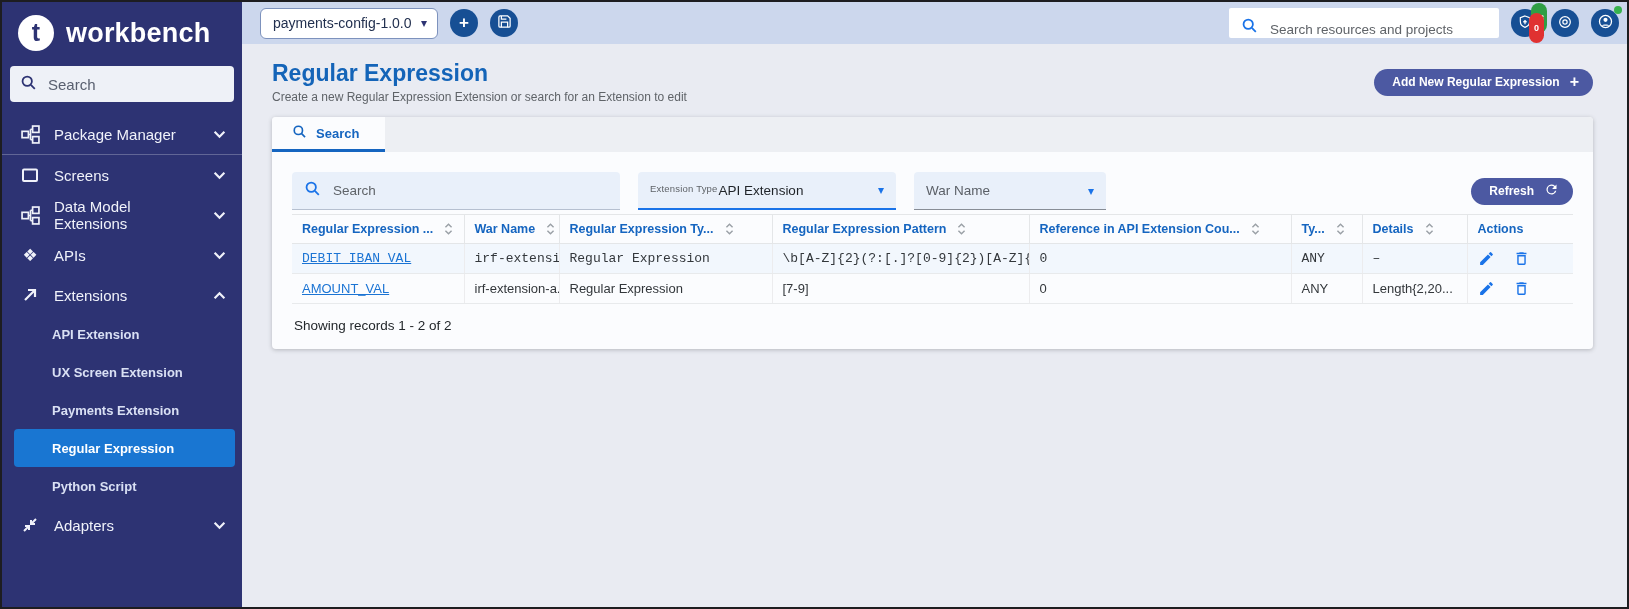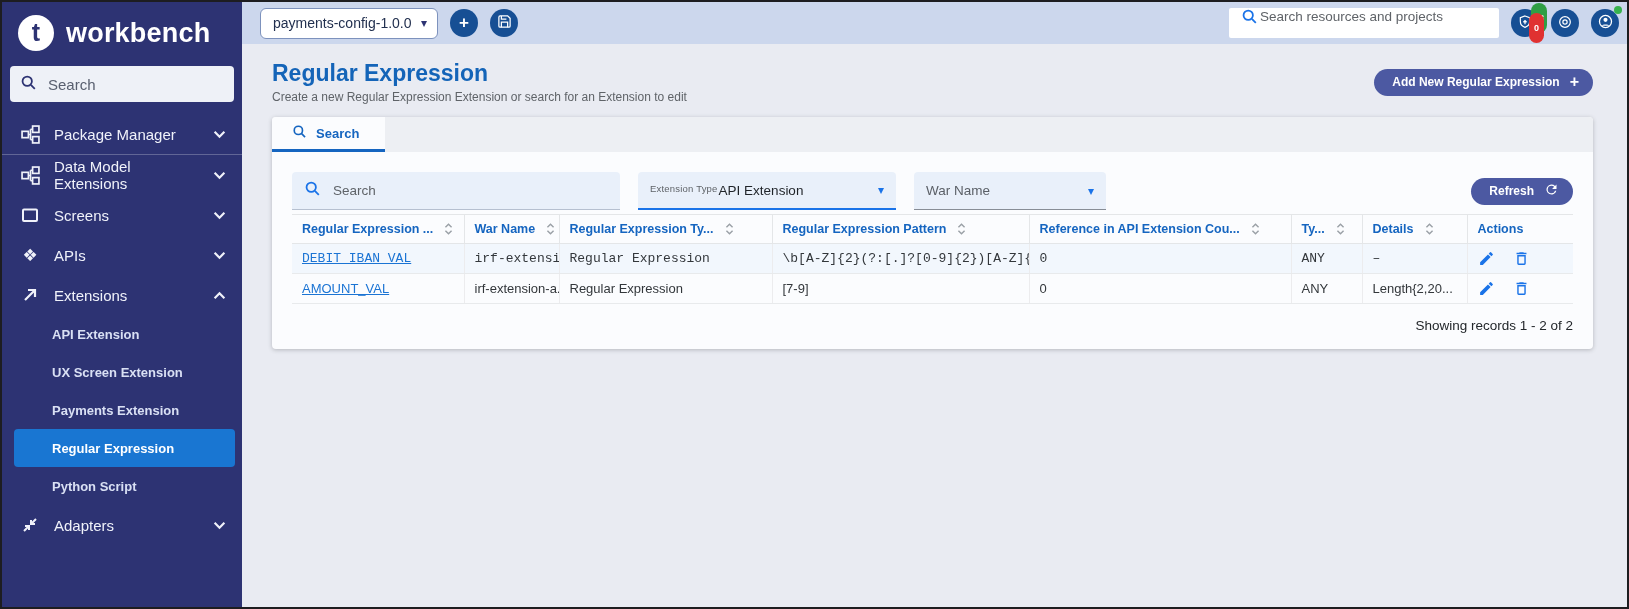--- a/index.html
+++ b/index.html
@@ -34,21 +34,21 @@
   .topbar{height:42px;flex:none;background:#ccd7ed;display:flex;align-items:center;
     gap:12px;padding:0 8px 0 18px;}
   .proj-select{width:178px;height:31px;background:#fff;border:1px solid #7d92bd;border-radius:6px;
     display:flex;align-items:center;justify-content:space-between;padding:0 10px 0 12px;
     font-size:14px;color:#22304f;cursor:pointer;box-sizing:border-box;}
   .proj-select .caret{color:#2d3373;font-size:12px;line-height:1;}
   .circle-btn{width:28px;height:28px;border-radius:50%;background:#174f94;color:#fff;border:none;
     display:flex;align-items:center;justify-content:center;cursor:pointer;flex:none;position:relative;padding:0;}
   .circle-btn .plus-glyph{font-size:17px;font-weight:600;line-height:1;padding-bottom:1px;}
   .tb-spacer{flex:1;}
-  .topbar-search{width:248px;height:30px;background:#fff;display:flex;align-items:flex-start;
+  .topbar-search{width:248px;height:30px;background:#fff;display:flex;align-items:flex-end;gap:10px;
     padding:0 10px 0 12px;border-radius:2px;}
   .topbar-search input{border:none;outline:none;background:transparent;flex:1;font-family:inherit;
     font-size:13.5px;color:#3c4043;min-width:0;}
   .topbar-search input::placeholder{color:#5f6368;}
   .badge{position:absolute;font-size:9px;font-weight:700;color:#fff;min-width:15px;height:30px;
     border-radius:8px;display:flex;align-items:center;justify-content:center;padding:0 3px;box-sizing:border-box;line-height:1;}
   .badge.green{top:-6px;right:-8px;background:#2f9e44;}
   .badge.red{bottom:-6px;right:-5px;background:#e03131;}
   .presence-dot{position:absolute;top:-3px;right:-3px;width:8px;height:8px;border-radius:50%;background:#37b24d;}
   
@@ -88,21 +88,21 @@
   .grid th:last-child{border-right:none;}
   .th-inner{display:flex;align-items:center;gap:11px;color:#1565c0;font-size:12.5px;font-weight:700;}
   .sort{display:flex;flex:none;cursor:pointer;}
   .grid td{padding:6px 8px 6px 10px;font-size:13px;color:#33373b;border-right:1px solid #ececee;
     border-bottom:1px solid #e8eaec;white-space:nowrap;overflow:hidden;}
   .grid td:last-child{border-right:none;}
   .grid tr.tint{background:#f2f7fd;font-family:Liberation Mono, monospace;}
   .row-link{color:#1b74d4;text-decoration:underline;cursor:pointer;font-size:13px;}
   .actions{display:flex;align-items:center;gap:18px;}
   .action-ic{display:flex;cursor:pointer;}
-  .table-footer{margin:14px 0 6px 2px;font-size:13.5px;color:#23272b;text-align:right;}
+  .table-footer{margin:14px 0 6px 2px;font-size:13.5px;color:#23272b;}
 </style>
 </head>
 <body>
 
 <div class="app">
 
   <aside class="sidebar">
     <div class="brand">
       <div class="logo">
         <span>t</span>
@@ -133,42 +133,42 @@
       <span class="chev">
         <svg viewBox="0 0 12 8" width="13" height="9" fill="none" stroke="currentColor" stroke-width="2">
             <path d="M1.5 1.5L6 6l4.5-4.5"></path>
           </svg>
       </span>
     </div>
     <div class="side-divider"></div>
 
     <div class="nav-item">
       <span class="nicon">
+        <svg viewBox="0 0 18 18" width="18" height="18" fill="none" stroke="currentColor" stroke-width="2">
+            <rect x="2" y="3.5" width="14" height="11.5" rx="1"></rect>
+          </svg>
+      </span>
+      <span>Screens</span>
+      <span class="chev">
+        <svg viewBox="0 0 12 8" width="13" height="9" fill="none" stroke="currentColor" stroke-width="2">
+            <path d="M1.5 1.5L6 6l4.5-4.5"></path>
+          </svg>
+      </span>
+    </div>
+
+    <div class="nav-item">
+      <span class="nicon">
         <svg viewBox="0 0 18 18" width="19" height="19" fill="none" stroke="currentColor" stroke-width="1.6">
             <rect x="1" y="6" width="6" height="6"></rect>
             <rect x="11" y="1" width="6" height="6"></rect>
             <rect x="11" y="11" width="6" height="6"></rect>
             <path d="M7 9h2M9 4v10M9 4h2M9 14h2"></path>
           </svg>
       </span>
       <span>Data Model Extensions</span>
-      <span class="chev">
-        <svg viewBox="0 0 12 8" width="13" height="9" fill="none" stroke="currentColor" stroke-width="2">
-            <path d="M1.5 1.5L6 6l4.5-4.5"></path>
-          </svg>
-      </span>
-    </div>
-
-    <div class="nav-item">
-      <span class="nicon">
-        <svg viewBox="0 0 18 18" width="18" height="18" fill="none" stroke="currentColor" stroke-width="2">
-            <rect x="2" y="3.5" width="14" height="11.5" rx="1"></rect>
-          </svg>
-      </span>
-      <span>Screens</span>
       <span class="chev">
         <svg viewBox="0 0 12 8" width="13" height="9" fill="none" stroke="currentColor" stroke-width="2">
             <path d="M1.5 1.5L6 6l4.5-4.5"></path>
           </svg>
       </span>
     </div>
 
     <div class="nav-item">
       <span class="nicon glyph-apis">❖</span>
       <span>APIs</span>

